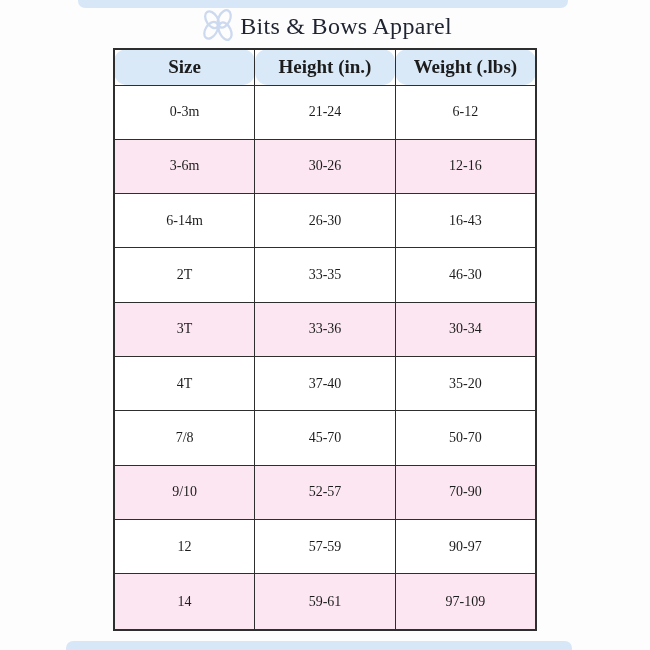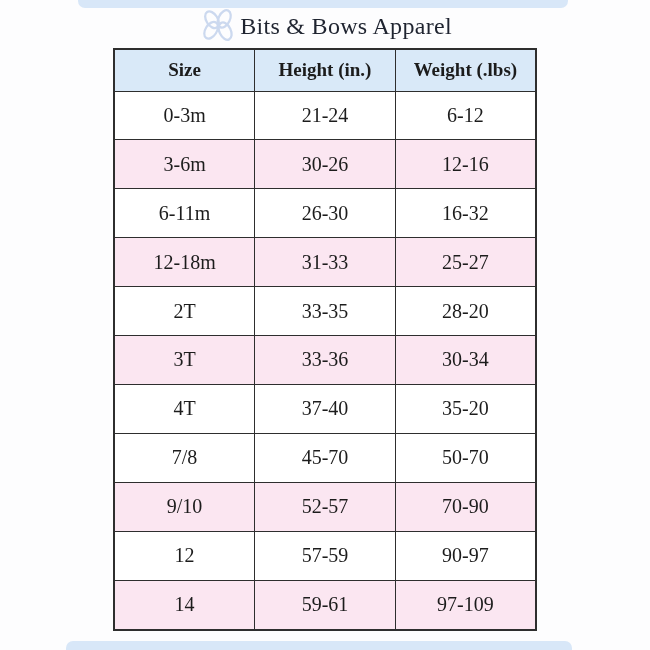--- a/index.html
+++ b/index.html
@@ -52,28 +52,29 @@
     width:424px;height:583px;
     border-collapse:collapse;
     table-layout:fixed;
     border:2px solid var(--border);
     background:var(--row-bg);
   }
   .size-chart th,.size-chart td{
     border:1px solid var(--border);
     text-align:center;
     vertical-align:middle;
-    font-size:20px;
+    font-size:14px;
     padding:0;
   }
   .size-chart thead th{
     background:var(--header-bg);
     font-size:19px;
     font-weight:bold;
-    height:42px;
+    height:36px;
+    border-radius:13px;
   }
   .size-chart tbody tr.alt td{
     background:var(--alt-bg);
   }
 </style>
 </head>
 <body>
 
 <div class="card-edge top"></div>
 <div class="card-edge bottom"></div>
@@ -103,33 +104,28 @@
         <td>0-3m</td>
         <td>21-24</td>
         <td>6-12</td>
       </tr>
       <tr class="alt">
         <td>3-6m</td>
         <td>30-26</td>
         <td>12-16</td>
       </tr>
       <tr>
-        <td>6-11m</td>
+        <td>6-14m</td>
         <td>26-30</td>
-        <td>16-32</td>
-      </tr>
-      <tr class="alt">
-        <td>12-18m</td>
-        <td>31-33</td>
-        <td>25-27</td>
+        <td>16-43</td>
       </tr>
       <tr>
         <td>2T</td>
         <td>33-35</td>
-        <td>28-20</td>
+        <td>46-30</td>
       </tr>
       <tr class="alt">
         <td>3T</td>
         <td>33-36</td>
         <td>30-34</td>
       </tr>
       <tr>
         <td>4T</td>
         <td>37-40</td>
         <td>35-20</td>

